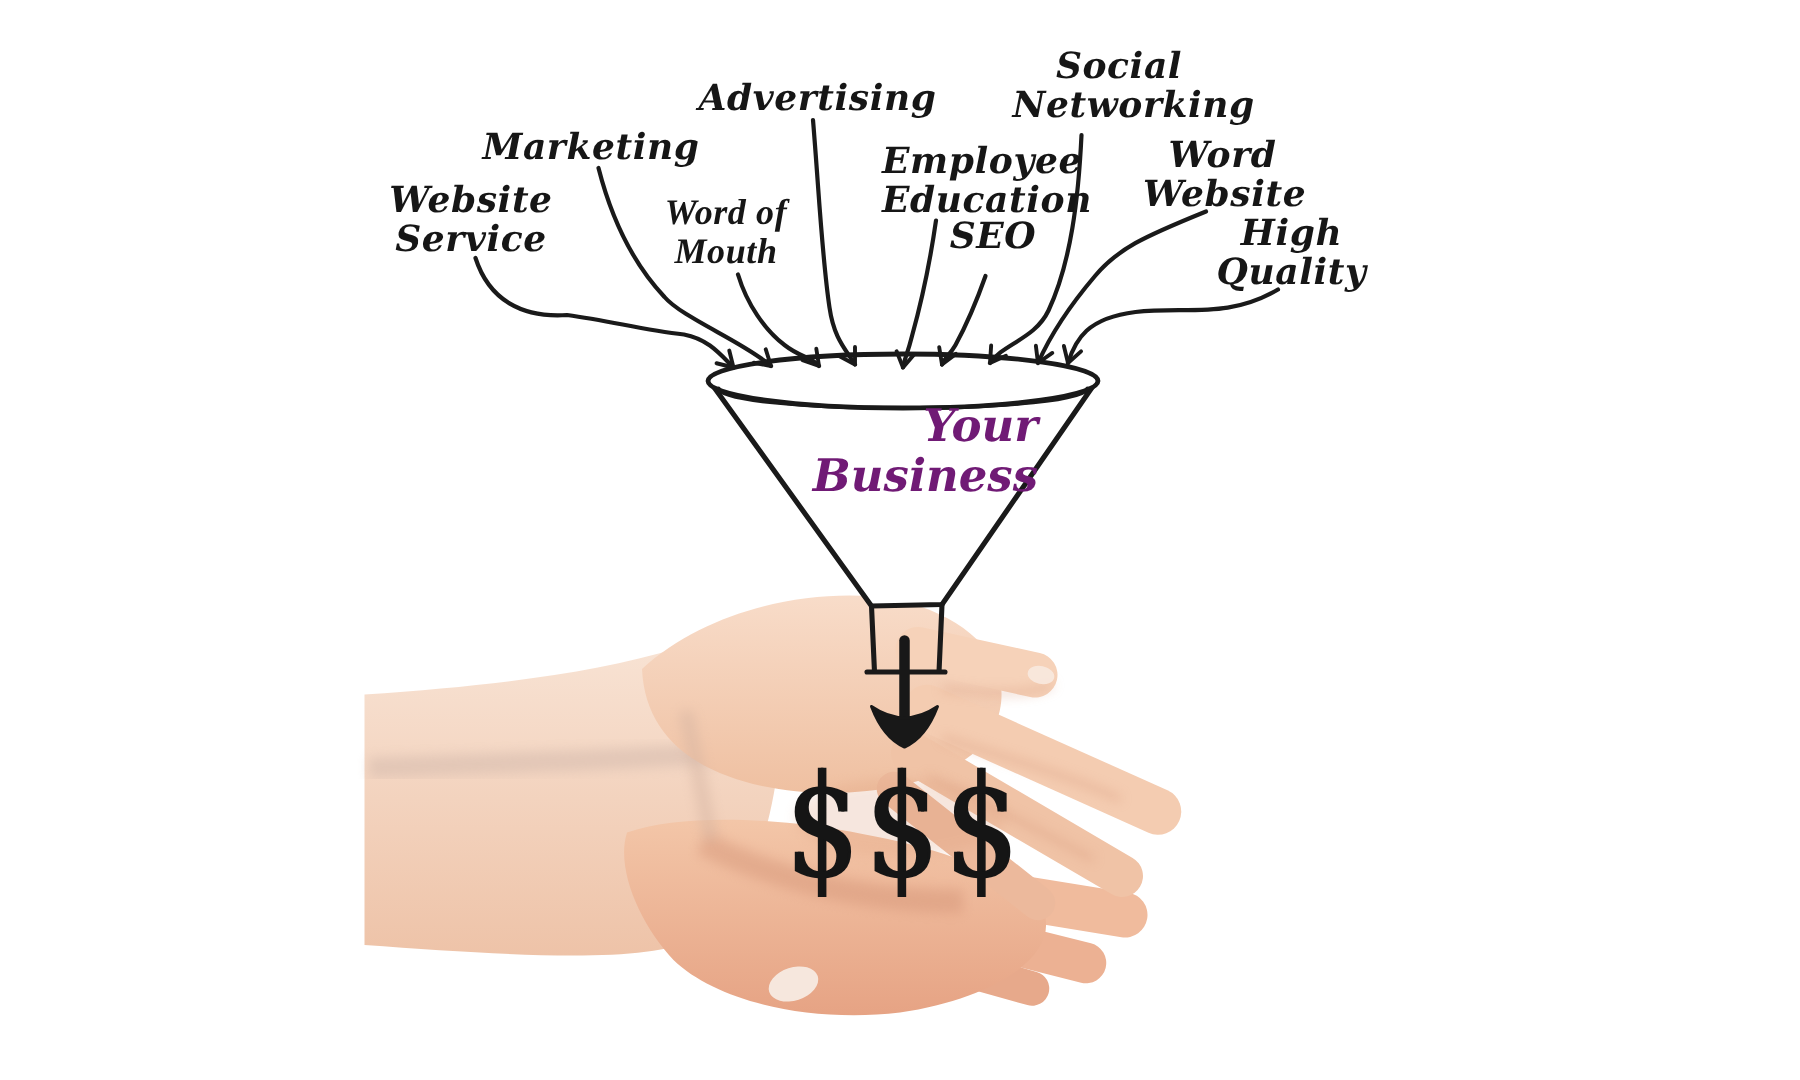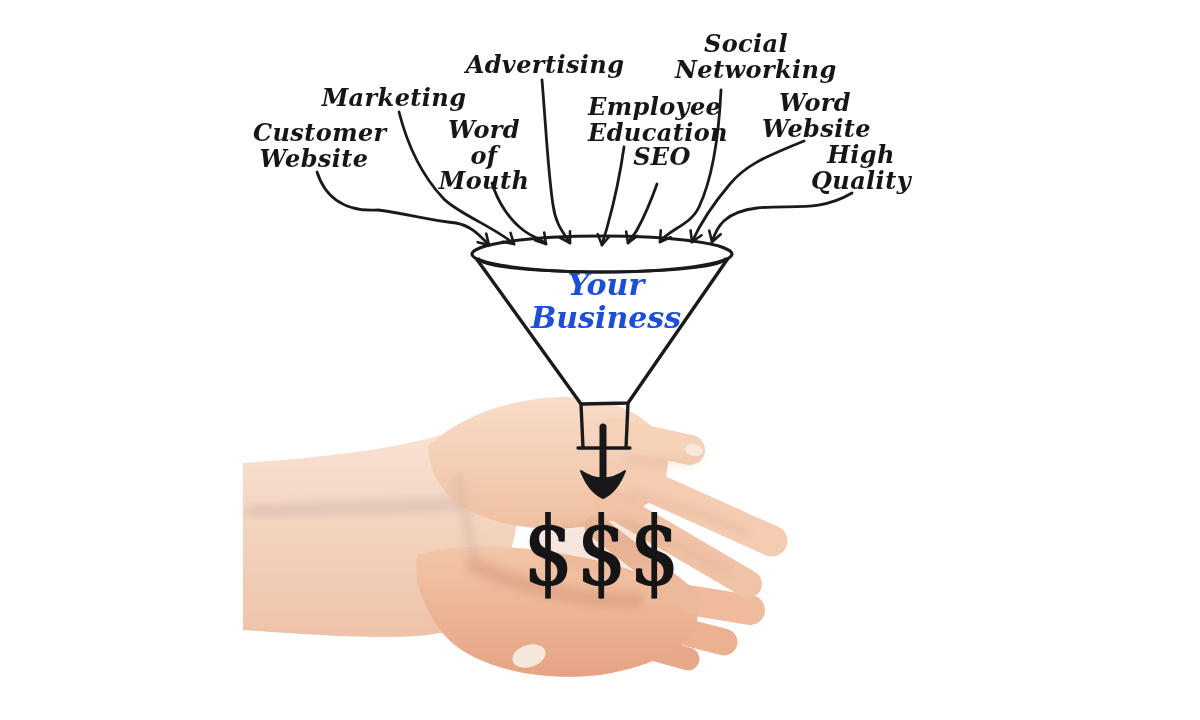--- a/index.html
+++ b/index.html
@@ -11,32 +11,32 @@
   
   .lbl{
     position:absolute;transform:translate(-50%,-50%);
     text-align:center;font-style:italic;font-weight:700;
     font-size:24px;line-height:1.07;color:#161616;letter-spacing:.4px;
     z-index:3;
   }
   .lbl--nowrap{white-space:nowrap;}
   .lbl--cs {left:314px;top:146px;width:122px;}
   .lbl--mk {left:394px;top:98px;}
-  .lbl--wm {left:484px;top:156px;width:106px;}
+  .lbl--wm {left:484px;top:156px;width:106px;font-family:Liberation Serif, serif;}
   .lbl--ad {left:545px;top:65px;}
   .lbl--ee {left:654px;top:120px;width:132px;}
   .lbl--seo{left:662px;top:157px;}
   .lbl--sn {left:746px;top:57px;width:142px;}
   .lbl--yw {left:815px;top:116px;width:106px;}
   .lbl--hq {left:861px;top:168px;width:102px;}
   .funnel-label{
     position:absolute;left:606px;top:301px;width:172px;
     transform:translate(-50%,-50%);
-    text-align:center;font-style:italic;font-weight:700;
-    font-size:30px;line-height:1.1;color:#1d4ed8;z-index:3;
+    text-align:right;font-style:italic;font-weight:700;
+    font-size:30px;line-height:1.1;color:#701a75;z-index:3;
   }
   .dollars{
     position:absolute;left:603px;top:552px;z-index:3;
     transform:translate(-50%,-50%) scaleX(.8);
     font-family:"DejaVu Serif",serif;font-size:95px;font-weight:400;
     letter-spacing:6px;color:#151515;white-space:nowrap;
     text-shadow:2.5px 0 0 #151515;
   }
 </style>
 </head>
@@ -123,21 +123,21 @@
       <path d="M804,141 C762,158 745,166 730,184 C713,204 700,224 692,242" marker-end="url(#ah)"></path>
       <path d="M852,193 C818,213 790,204 757,208 C725,212 717,226 712,242" marker-end="url(#ah)"></path>
     </g>
 
     <g>
       <line x1="603" y1="427" x2="603" y2="477" stroke="#181818" stroke-width="7" stroke-linecap="round"></line>
       <path d="M581,471 Q603,486 625,471 Q617,492 603,498 Q589,492 581,471 Z" fill="#181818" stroke="#181818" stroke-width="2" stroke-linejoin="round"></path>
     </g>
   </svg>
 
-  <div class="lbl lbl--cs">Customer Website</div>
+  <div class="lbl lbl--cs">Website Service</div>
   <div class="lbl lbl--mk lbl--nowrap">Marketing</div>
   <div class="lbl lbl--wm">Word of Mouth</div>
   <div class="lbl lbl--ad lbl--nowrap">Advertising</div>
   <div class="lbl lbl--ee">Employee Education</div>
   <div class="lbl lbl--seo lbl--nowrap">SEO</div>
   <div class="lbl lbl--sn">Social Networking</div>
   <div class="lbl lbl--yw">Word Website</div>
   <div class="lbl lbl--hq">High Quality</div>
 
   <div class="funnel-label">Your Business</div>

